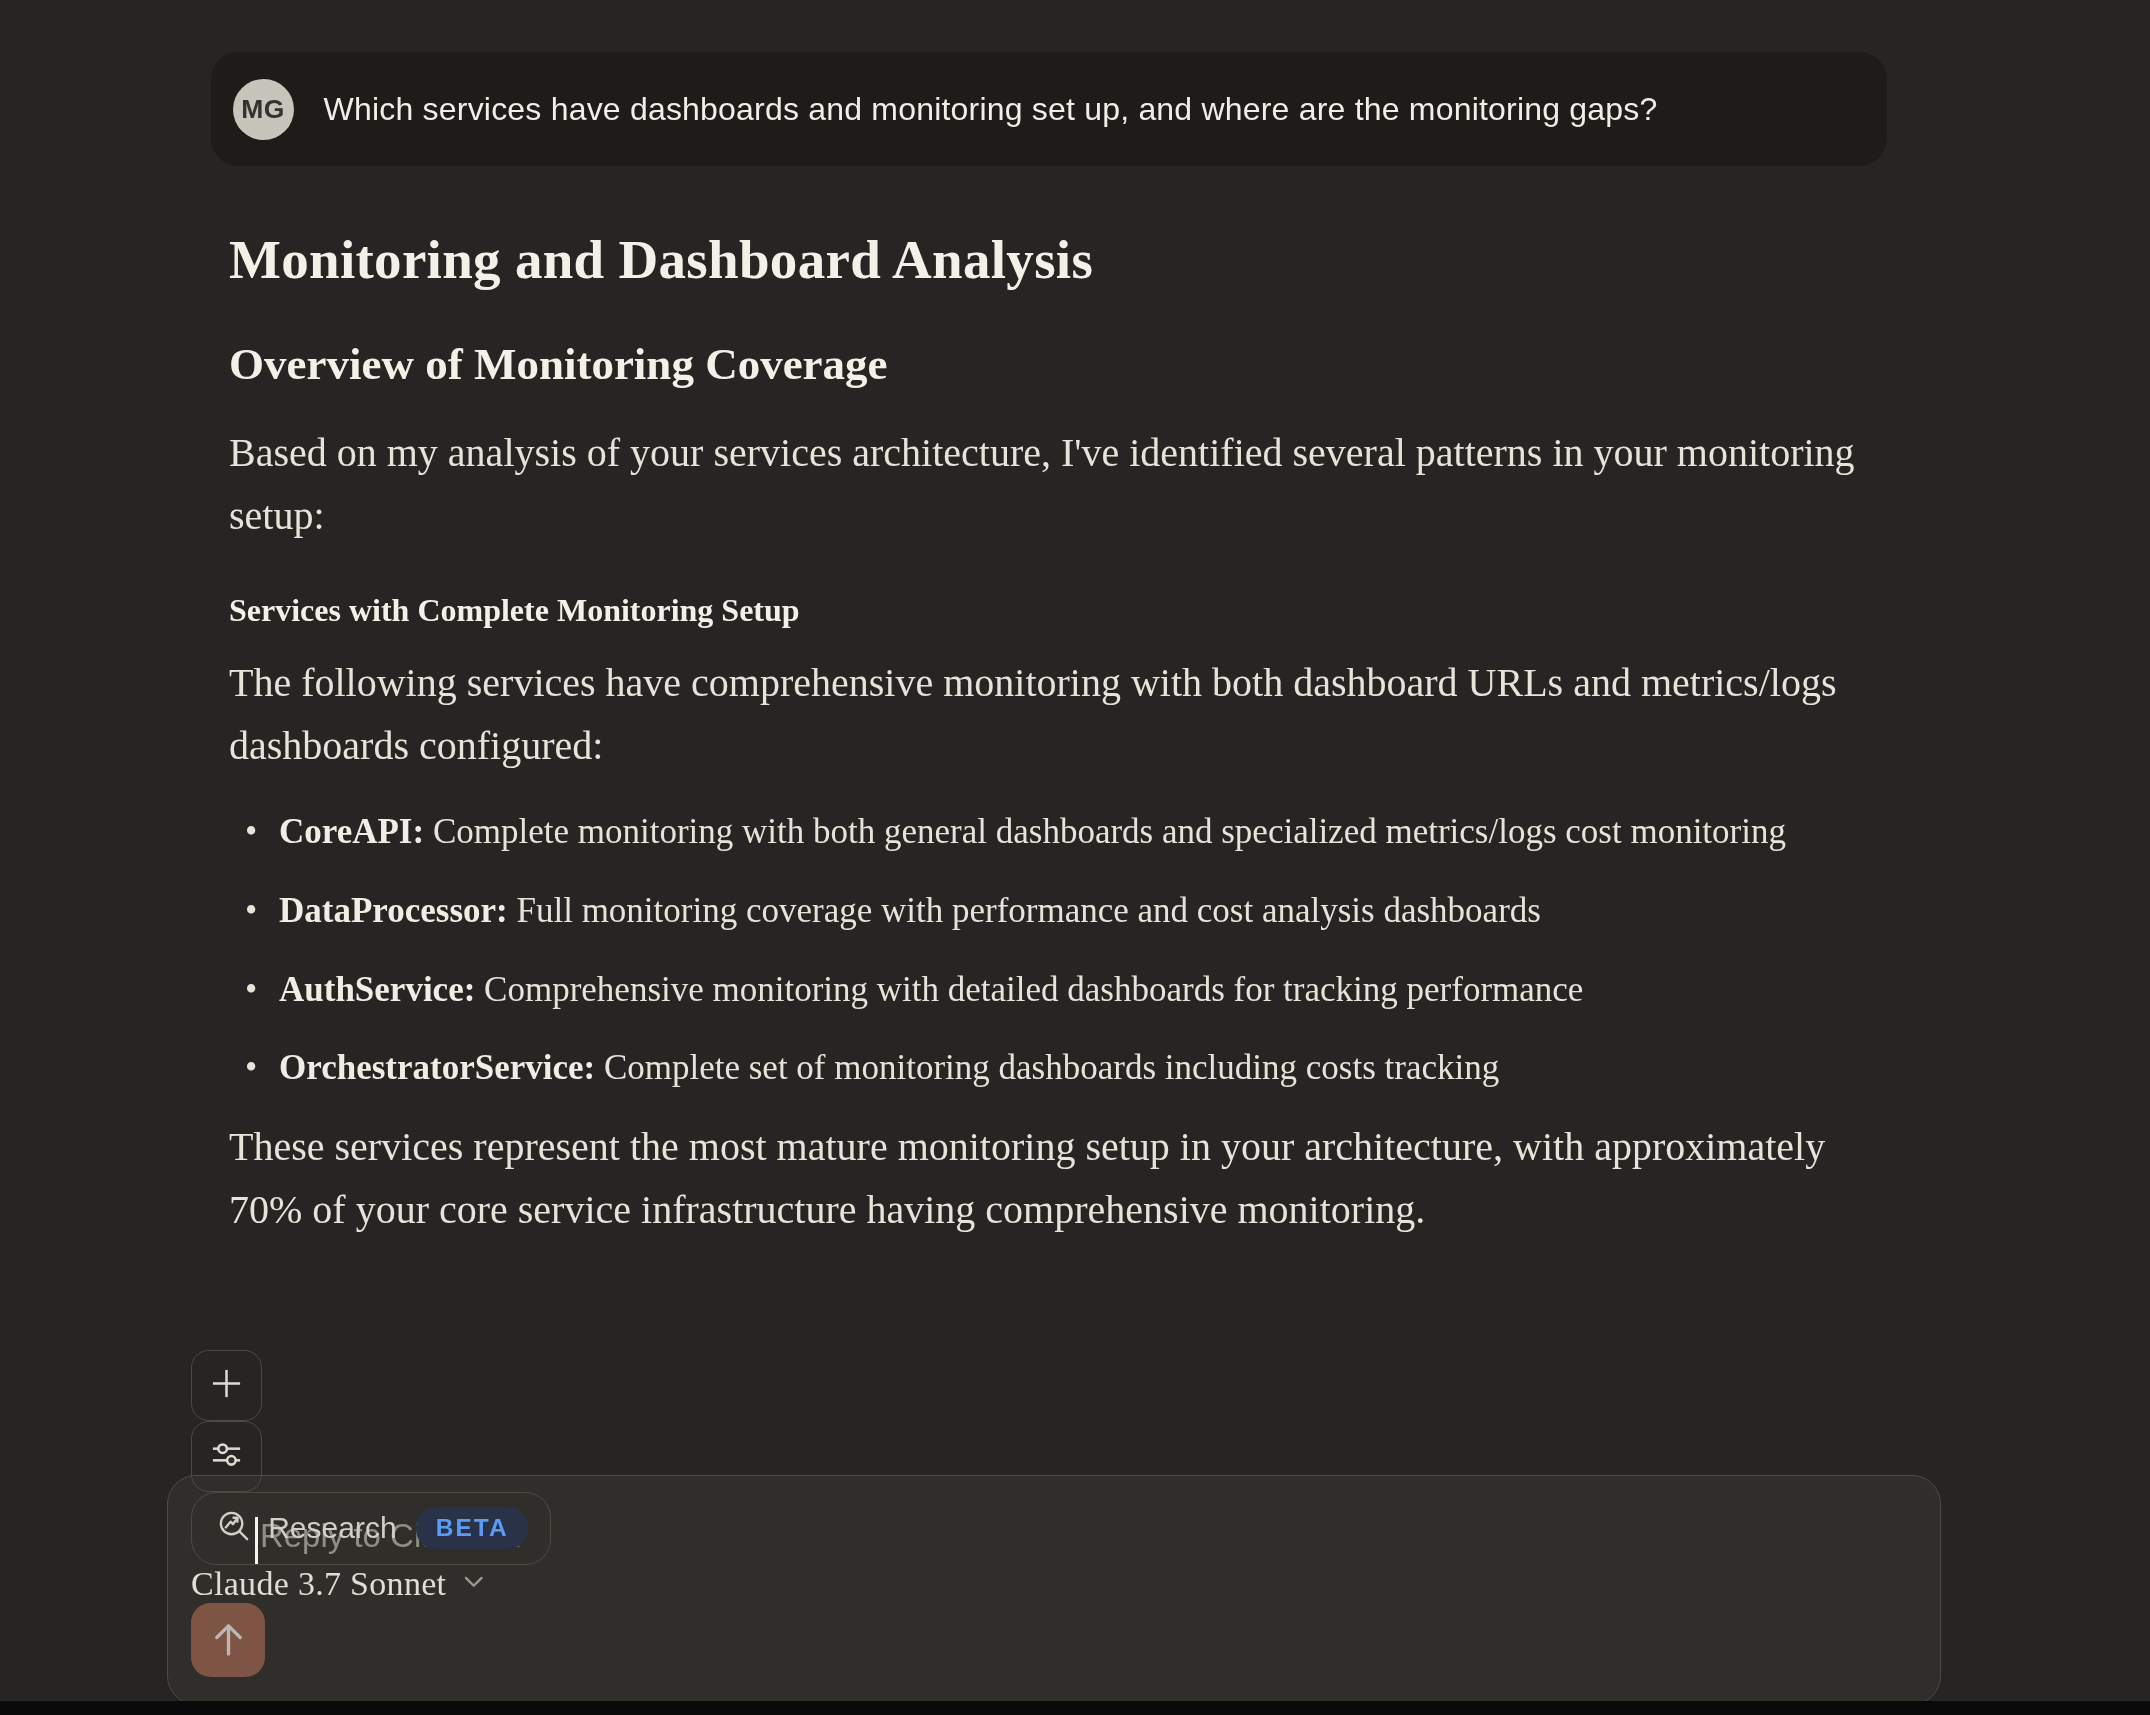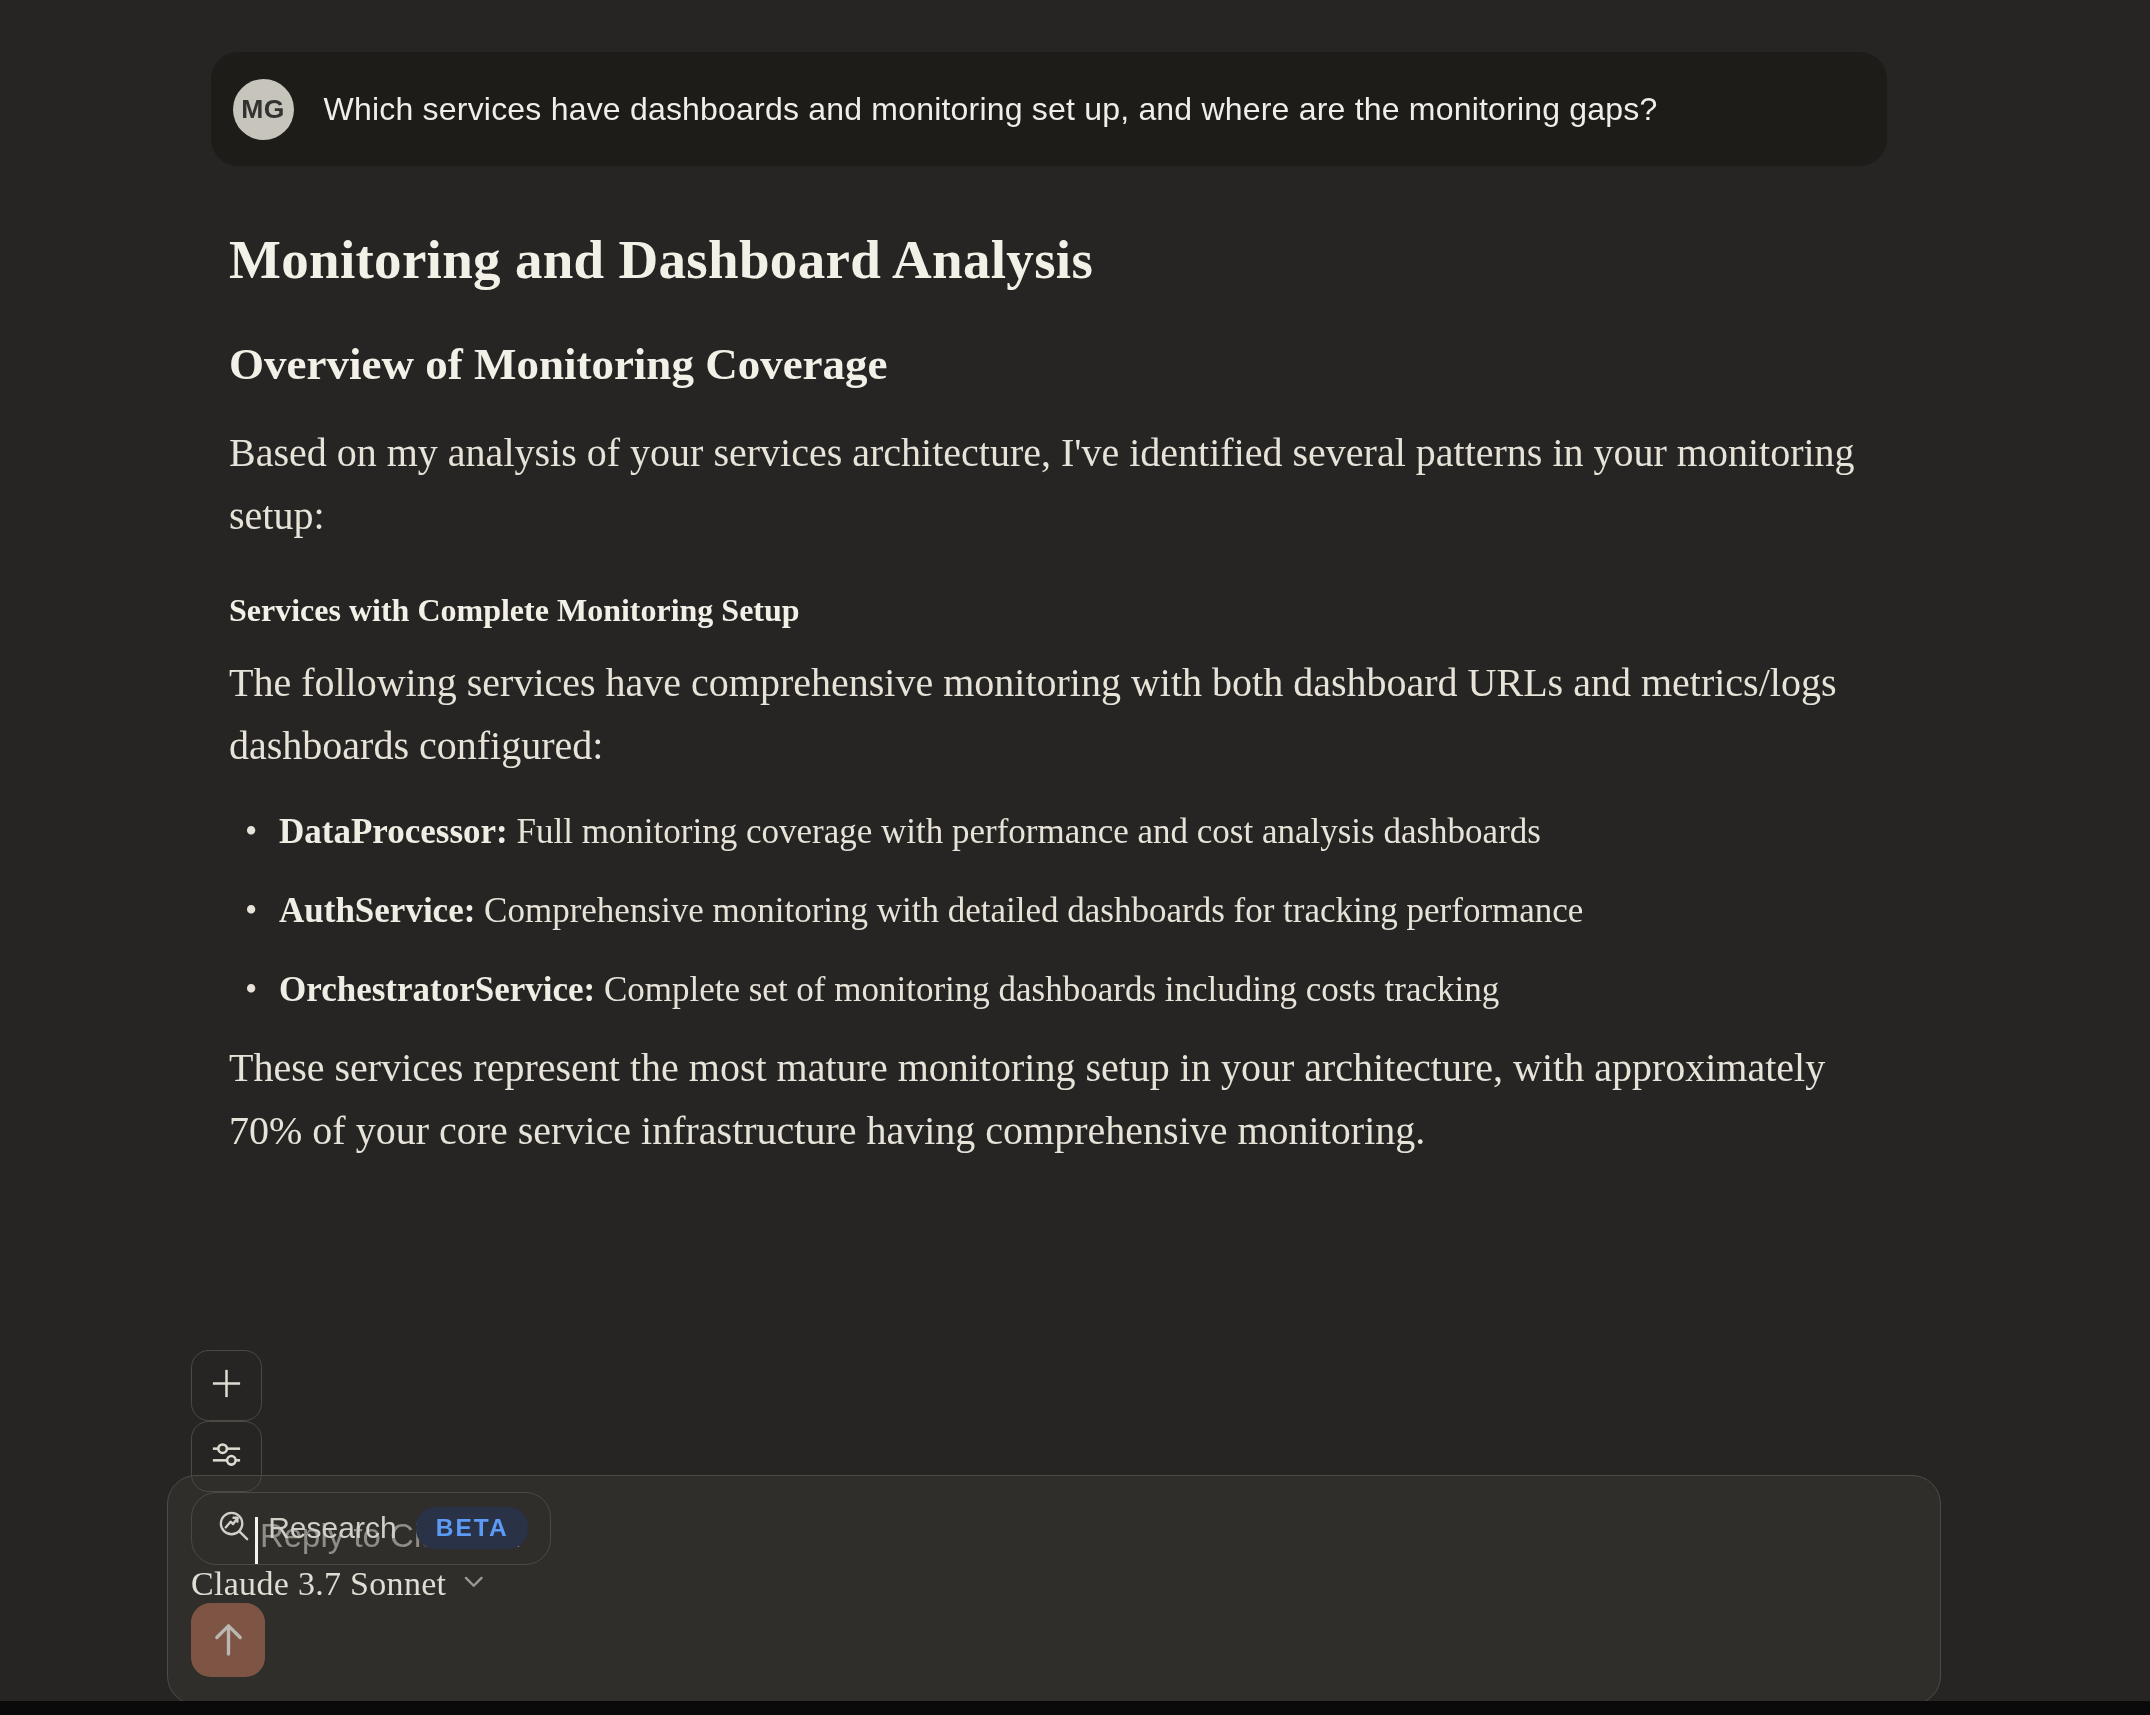--- a/index.html
+++ b/index.html
@@ -173,20 +173,24 @@
     <h1>Monitoring and Dashboard Analysis</h1>
 
     <h2>Overview of Monitoring Coverage</h2>
     <p class="lead">Based on my analysis of your services architecture, I've identified several patterns in your monitoring setup:</p>
 
     <h3>Services with Complete Monitoring Setup</h3>
     <p>The following services have comprehensive monitoring with both dashboard URLs and metrics/logs dashboards configured:</p>
 
     <ul class="bullets">
       <li>
+        <span class="term">CoreAPI:</span>
+        <span>Complete monitoring with both general dashboards and specialized metrics/logs cost monitoring</span>
+      </li>
+      <li>
         <span class="term">DataProcessor:</span>
         <span>Full monitoring coverage with performance and cost analysis dashboards</span>
       </li>
       <li>
         <span class="term">AuthService:</span>
         <span>Comprehensive monitoring with detailed dashboards for tracking performance</span>
       </li>
       <li>
         <span class="term">OrchestratorService:</span>
         <span>Complete set of monitoring dashboards including costs tracking</span>

